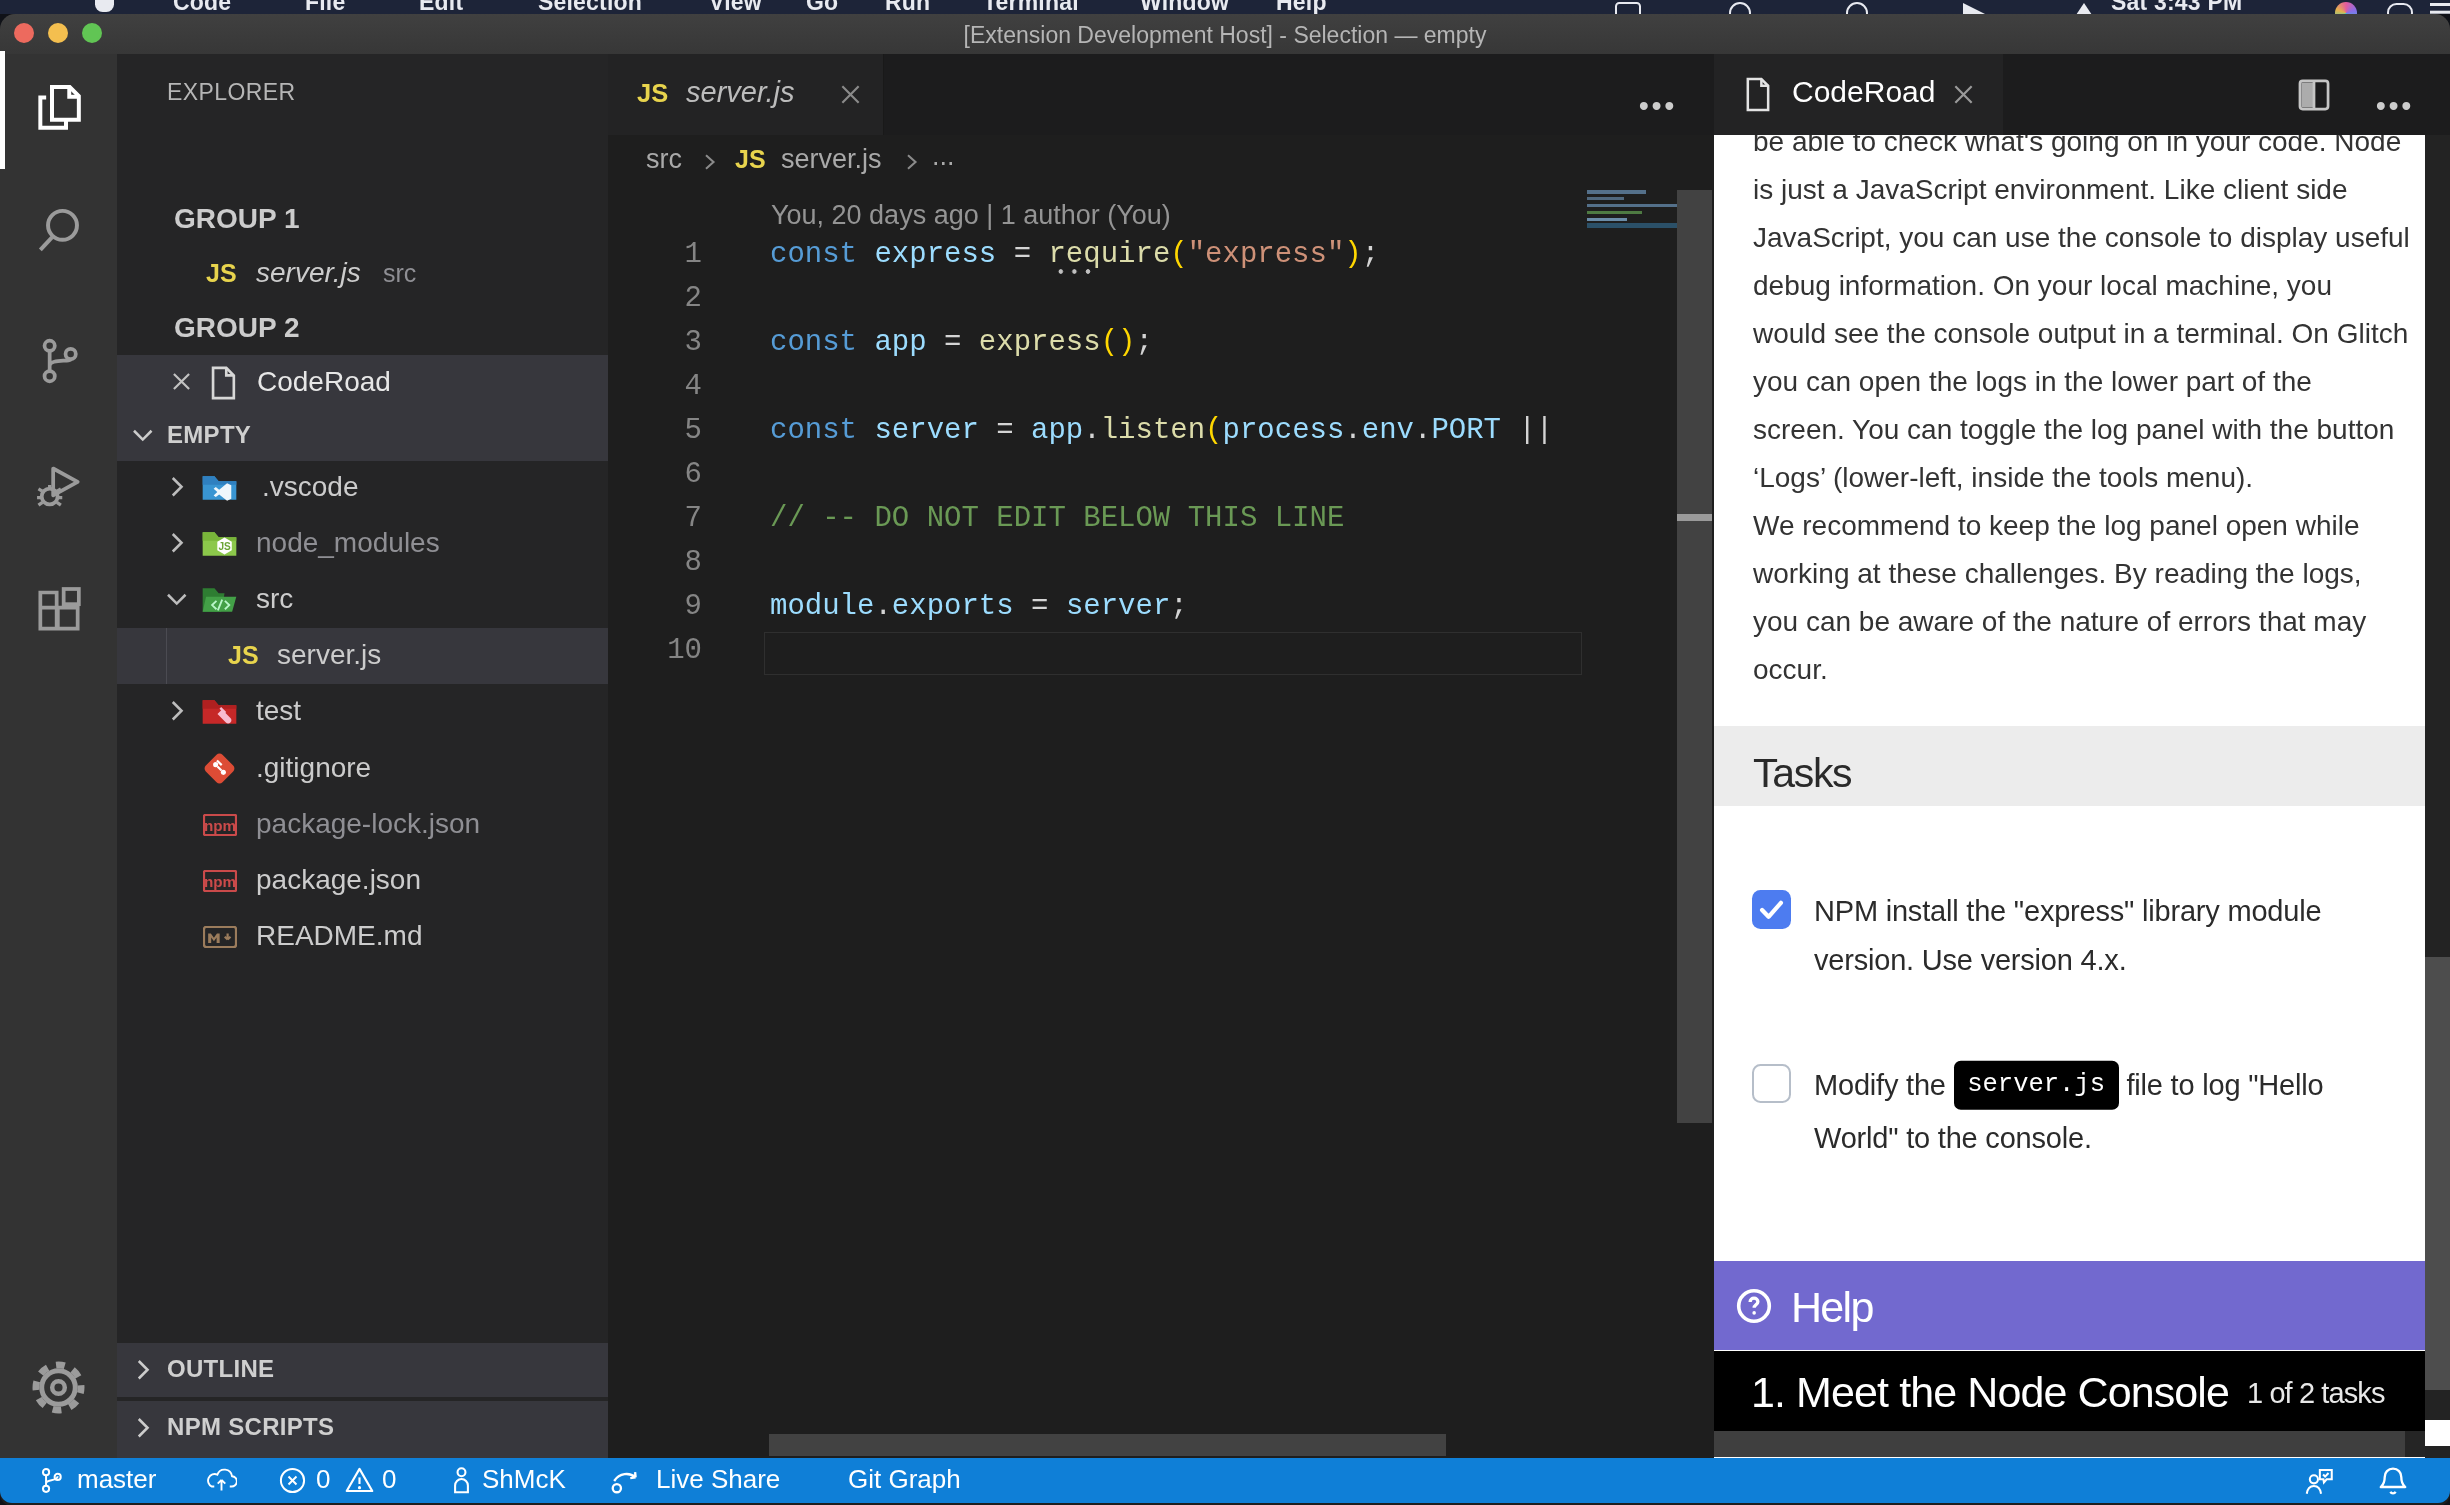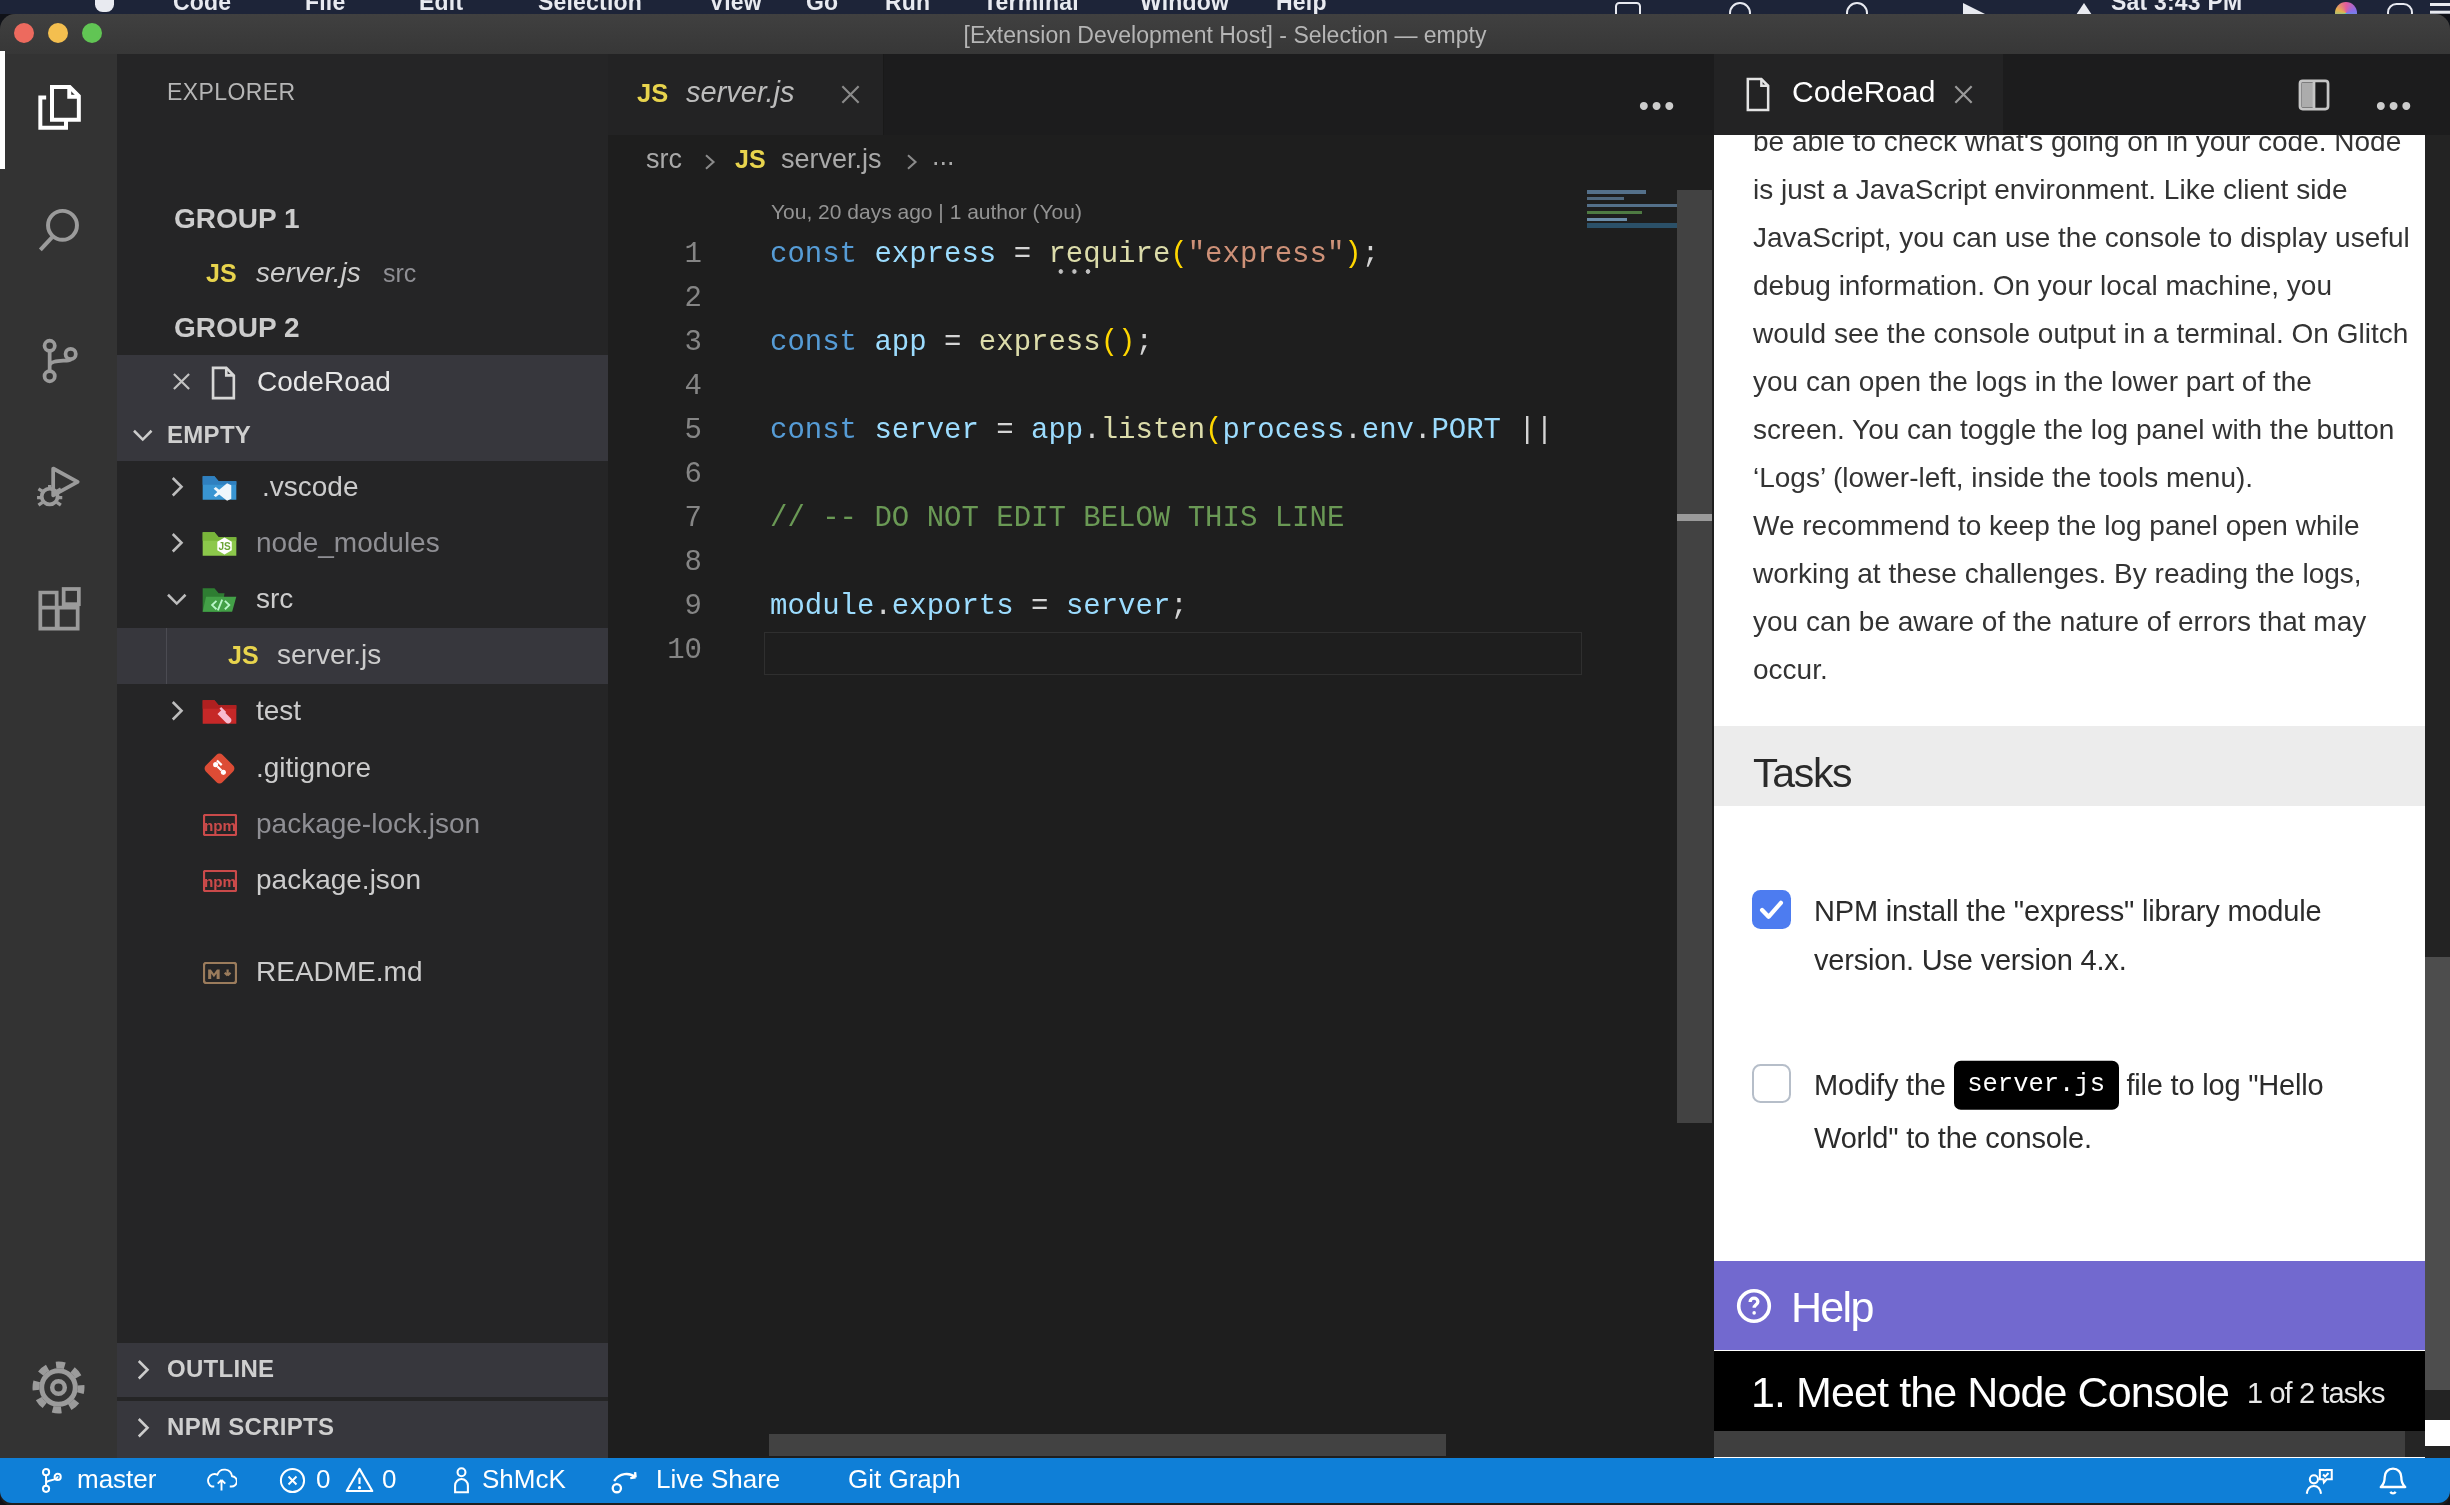--- a/index.html
+++ b/index.html
@@ -254,21 +254,21 @@
         </svg>
         <div class="rowtext" style="left:139px;color:#8f8f94;">package-lock.json</div>
       </div>
       <div class="row" style="top:799px;">
         <svg style="position:absolute;left:86px;top:17px;" width="34" height="22" viewBox="0 0 20 13">
           <rect x="0.5" y="0.5" width="19" height="12" rx="1" fill="none" stroke="#ca4a4a" stroke-width="1.4"></rect>
           <text x="10" y="10" font-size="9" font-weight="bold" fill="#ca4a4a" text-anchor="middle" font-family="Liberation Sans">npm</text>
         </svg>
         <div class="rowtext" style="left:139px;">package.json</div>
       </div>
-      <div class="row" style="top:891px;">
+      <div class="row" style="top:855px;">
         <svg style="position:absolute;left:86px;top:17px;" width="34" height="22" viewBox="0 0 20 13">
           <rect x="0.5" y="0.5" width="19" height="12" rx="1.5" fill="none" stroke="#9b7c5c" stroke-width="1.4"></rect>
           <path d="M3 10V4.5h1.6L6.4 7l1.8-2.5H9.8V10H8V6.8L6.4 9 4.8 6.8V10z" fill="#9b7c5c"></path>
           <path d="M14.5 4.5V8m0 0l-1.7-1.7M14.5 8l1.7-1.7" stroke="#9b7c5c" stroke-width="1.3" fill="none"></path>
         </svg>
         <div class="rowtext" style="left:139px;">README.md</div>
       </div>
 
       <div class="sechead" style="top:1347px;height:57px;">
         <svg class="chev" width="25.5" height="25.5" viewBox="0 0 16 16" style="top:14.5px;">
@@ -302,21 +302,21 @@
           </svg>
         <div class="jsbadge" style="left:127px;top:10.2px;font-size:25px;">JS</div>
         <div style="position:absolute;left:173px;top:9.4px;">server.js</div>
         <svg style="position:absolute;left:291px;top:15.3px;" width="24" height="24" viewBox="0 0 16 16">
             <path d="M6 3.5 11 8l-5 4.5" fill="none" stroke="#8a8a8a" stroke-width="1.4"></path>
           </svg>
         <div style="position:absolute;left:324px;top:6.8px;">...</div>
       </div>
       <div style="position:absolute;left:156px;top:578px;width:818px;height:43px;border:1.7px solid #2f2f2f;z-index:5;"></div>
       <div id="codearea">
-        <div style="position:absolute;left:163px;top:14.5px;font-size:21px;color:#949494;">You, 20 days ago | 1 author (You)</div>
+        <div style="position:absolute;left:163px;top:14.5px;font-size:27px;color:#949494;">You, 20 days ago | 1 author (You)</div>
         <div class="lnum" style="left:0;top:47px;">1<br>2<br>3<br>4<br>5<br>6<br>7<br>8<br>9<br>10</div>
         <div class="codeline" style="top:47px;"><span class="c-kw">const</span> <span class="c-var">express</span> <span class="c-pun">=</span> <span class="c-fn">require</span><span class="c-gold">(</span><span class="c-str">"express"</span><span class="c-gold">)</span><span class="c-pun">;</span><br><br><span class="c-kw">const</span> <span class="c-var">app</span> <span class="c-pun">=</span> <span class="c-fn">express</span><span class="c-gold">()</span><span class="c-pun">;</span><br><br><span class="c-kw">const</span> <span class="c-var">server</span> <span class="c-pun">=</span> <span class="c-var">app</span><span class="c-pun">.</span><span class="c-fn">listen</span><span class="c-gold">(</span><span class="c-var">process</span><span class="c-pun">.</span><span class="c-var">env</span><span class="c-pun">.</span><span class="c-var">PORT</span> <span class="c-pun">||</span> <span class="c-num" style="color:#b5cea8;">3000</span><br><br><span class="c-com">// -- DO NOT EDIT BELOW THIS LINE</span><br><br><span class="c-var">module</span><span class="c-pun">.</span><span class="c-var">exports</span> <span class="c-pun">=</span> <span class="c-var">server</span><span class="c-pun">;</span></div>
 
         <div style="position:absolute;left:446px;top:83px;width:39px;height:5.1px;background-image:radial-gradient(circle, #c0c0c0 2px, transparent 2.6px);background-size:13.6px 5.1px;"></div>
       </div>
       <div id="minimap">
         <div style="position:absolute;left:0px;top:1.7px;width:59px;height:3.4px;background:#54708a;"></div>
         <div style="position:absolute;left:0px;top:8.5px;width:37px;height:3.4px;background:#50687e;"></div>
         <div style="position:absolute;left:0px;top:15.3px;width:90px;height:3.4px;background:#54708a;"></div>
         <div style="position:absolute;left:0px;top:22px;width:55px;height:3.4px;background:#4e7a42;"></div>

